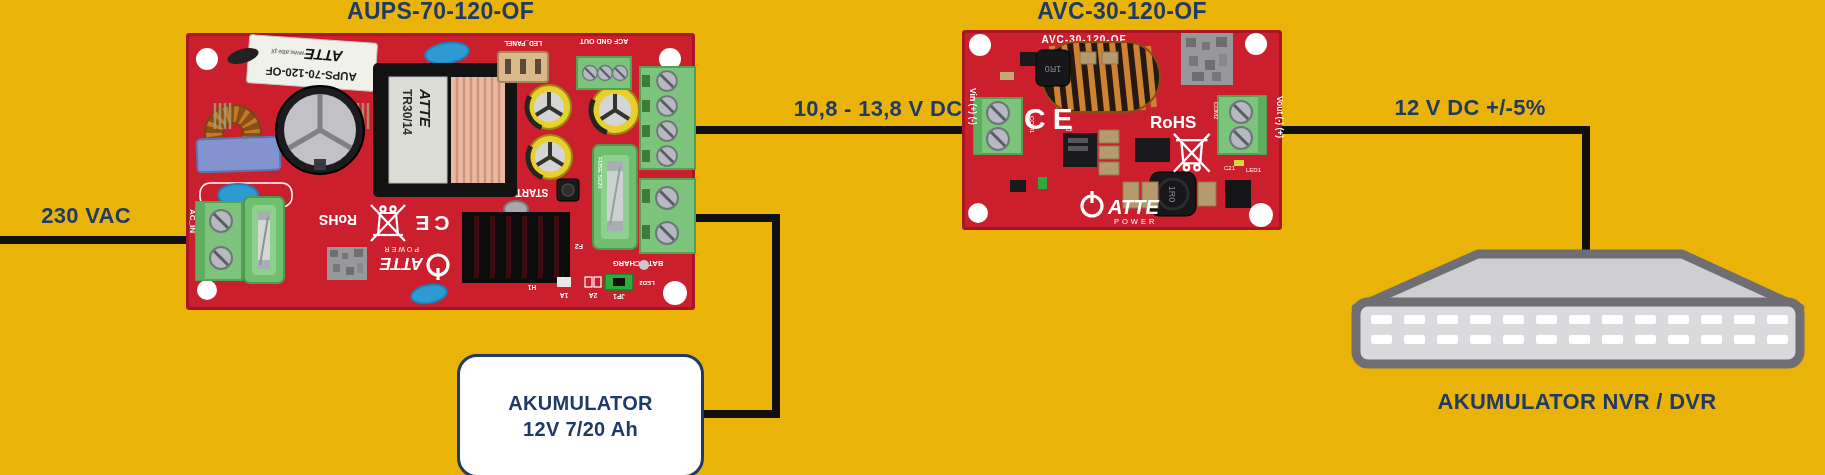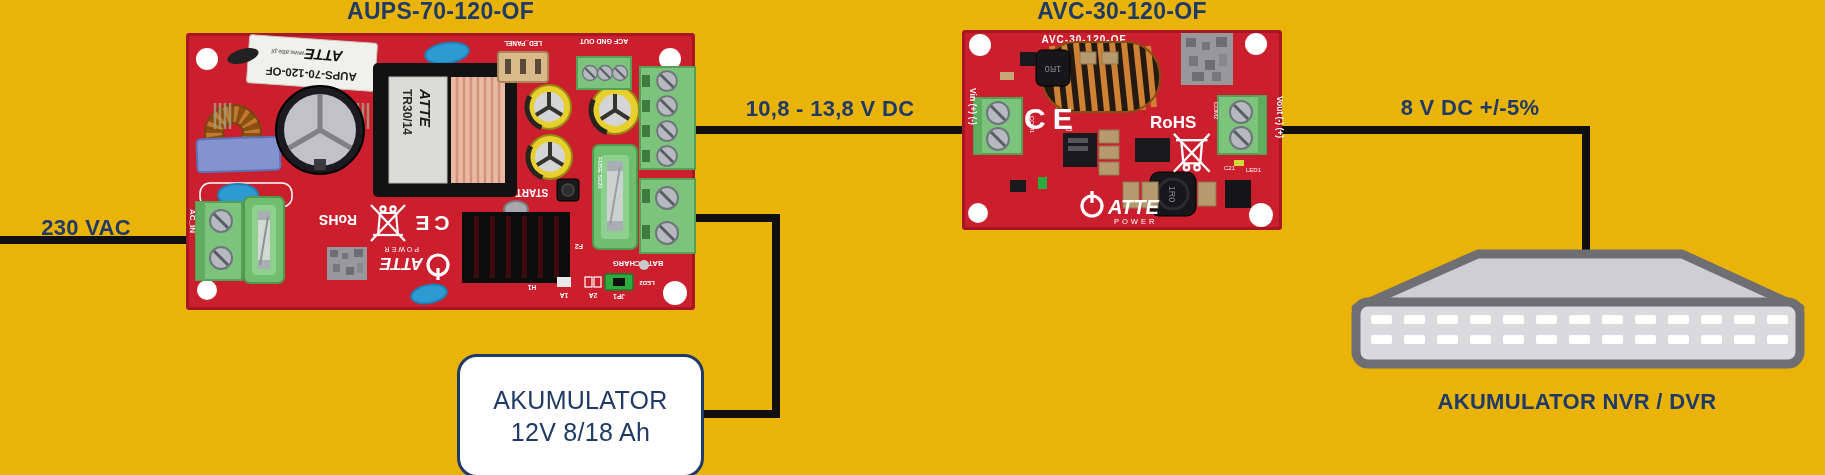--- a/index.html
+++ b/index.html
@@ -4,47 +4,47 @@
 <style>
   html,body{margin:0;padding:0;background:#fff;}
   #stage{position:relative;width:1825px;height:475px;background:#eab308;overflow:hidden;
          font-family:"Liberation Sans",sans-serif;}
   .lbl{position:absolute;color:#1f3a66;font-weight:bold;font-size:22px;text-align:center;
        letter-spacing:.3px;white-space:nowrap;}
   .wire{position:absolute;background:#0f0f0f;}
   #battery-box{position:absolute;left:457px;top:354px;width:241px;height:118px;background:#fff;
        border:3px solid #1f3a66;border-radius:20px;display:flex;flex-direction:column;
        justify-content:center;align-items:center;z-index:4;}
-  #battery-box .bt{color:#1f3a66;font-weight:normal;font-size:25px;line-height:1.3;letter-spacing:.3px;}
+  #battery-box .bt{color:#1f3a66;font-weight:bold;font-size:20px;line-height:1.3;letter-spacing:.3px;}
   svg{position:absolute;overflow:visible;}
   text{font-family:"Liberation Sans",sans-serif;}
 </style>
 </head>
 <body>
 
 <div id="stage">
 
   <div class="lbl" style="left:186px;top:-2px;width:509px;font-size:23px;">AUPS-70-120-OF</div>
   <div class="lbl" style="left:962px;top:-2px;width:320px;font-size:23px;">AVC-30-120-OF</div>
-  <div class="lbl" style="left:0px;top:215px;width:172px;">230 VAC</div>
-  <div class="lbl" style="left:695px;top:96px;width:270px;">10,8 - 13,8 V DC</div>
-  <div class="lbl" style="left:1350px;top:95px;width:240px;">8 V DC +/-5%</div>
+  <div class="lbl" style="left:0px;top:203px;width:172px;">230 VAC</div>
+  <div class="lbl" style="left:695px;top:96px;width:270px;padding-left:48px;">10,8 - 13,8 V DC</div>
+  <div class="lbl" style="left:1350px;top:95px;width:240px;">12 V DC +/-5%</div>
   <div class="lbl" style="left:1337px;top:389px;width:480px;">AKUMULATOR NVR / DVR</div>
 
   <div class="wire" style="left:0;top:236px;width:192px;height:8px;"></div>
   <div class="wire" style="left:692px;top:126px;width:274px;height:8px;"></div>
   <div class="wire" style="left:1280px;top:126px;width:310px;height:8px;"></div>
   <div class="wire" style="left:1582px;top:126px;width:8px;height:130px;"></div>
   <div class="wire" style="left:688px;top:214px;width:92px;height:8px;"></div>
   <div class="wire" style="left:772px;top:214px;width:8px;height:204px;"></div>
   <div class="wire" style="left:697px;top:410px;width:83px;height:8px;"></div>
 
   <div id="battery-box">
     <div class="bt">AKUMULATOR</div>
-    <div class="bt">12V 8/18 Ah</div>
+    <div class="bt">12V 7/20 Ah</div>
   </div>
 
   <svg width="0" height="0">
     <defs>
       <g id="screw">
         <circle r="11" fill="#b6bac0" stroke="#70757c" stroke-width="2"></circle>
         <line x1="-7" y1="-7" x2="7" y2="7" stroke="#585d64" stroke-width="3"></line>
       </g>
       <g id="weee" fill="none" stroke="#fff" stroke-width="2.2">
         <line x1="0" y1="4" x2="30" y2="4"></line>

